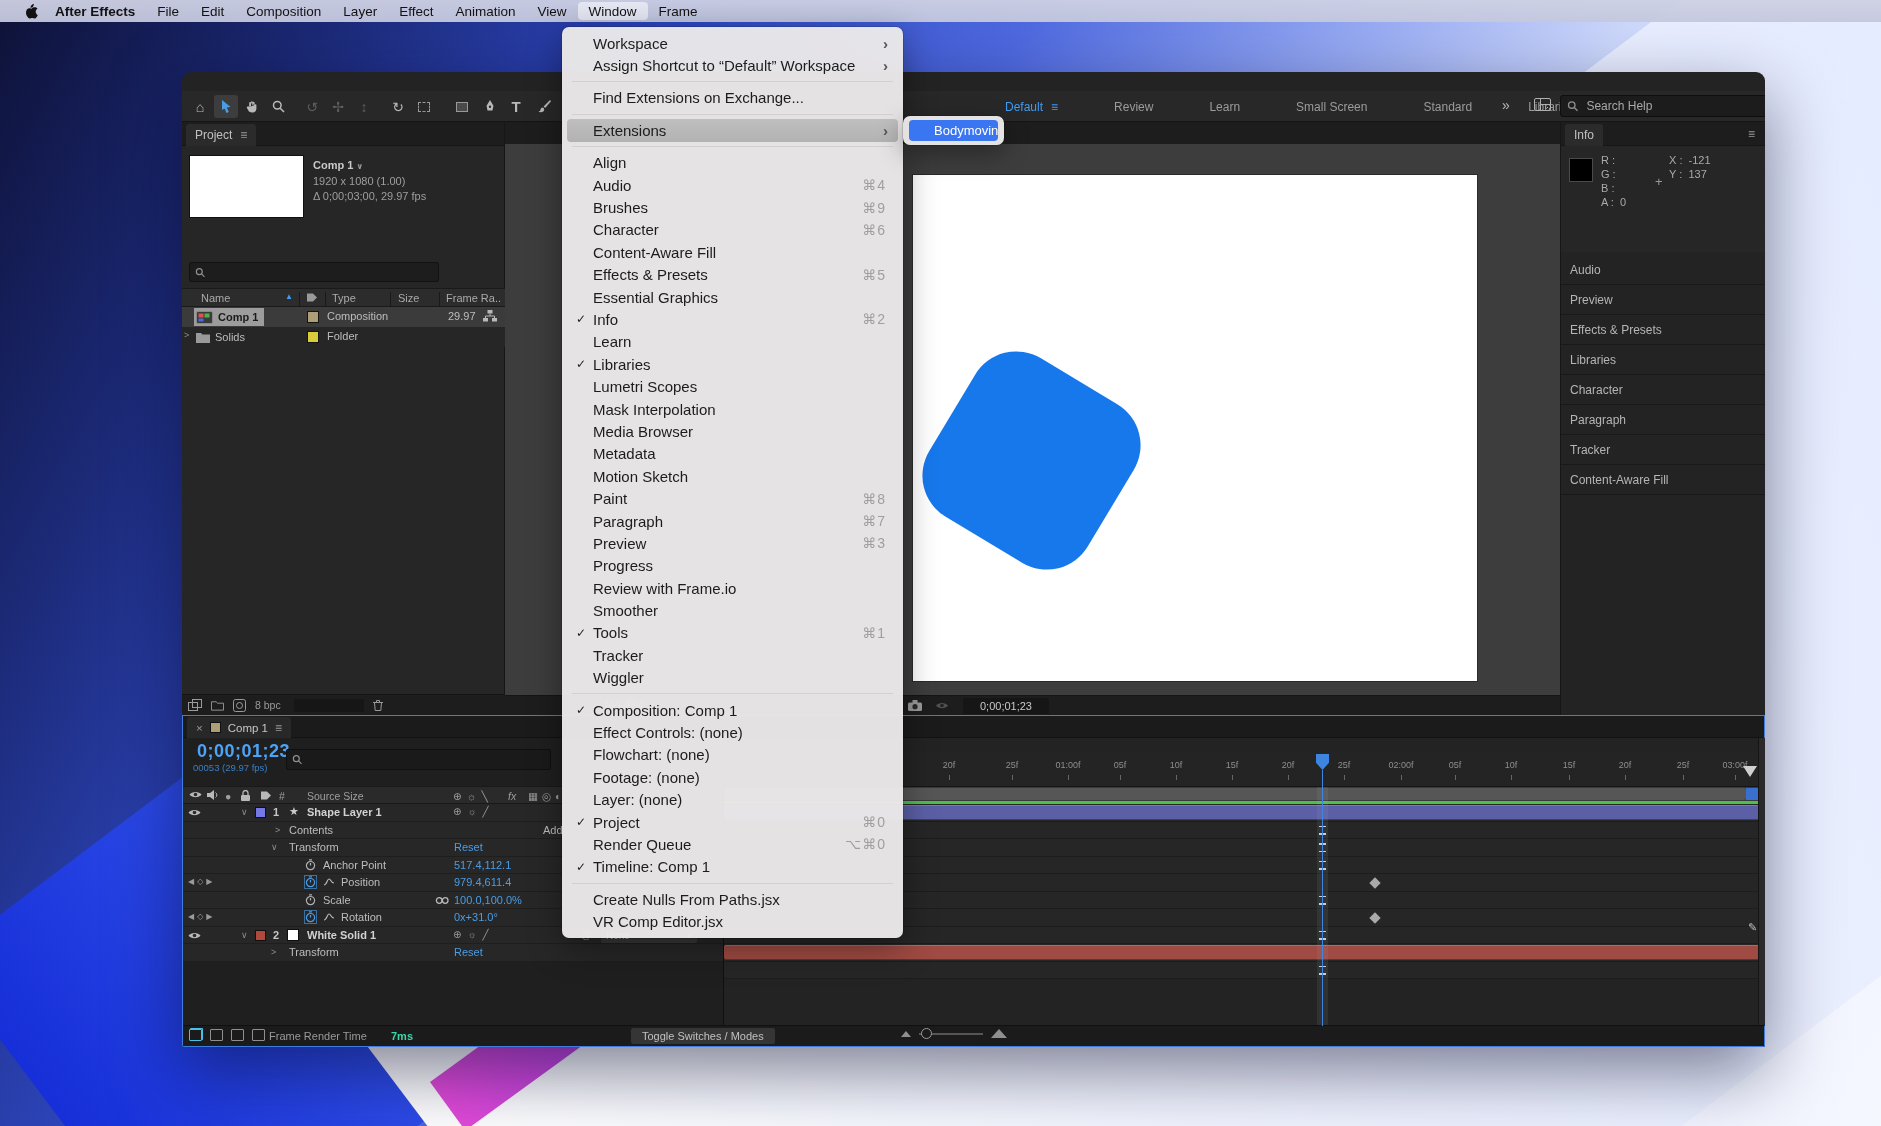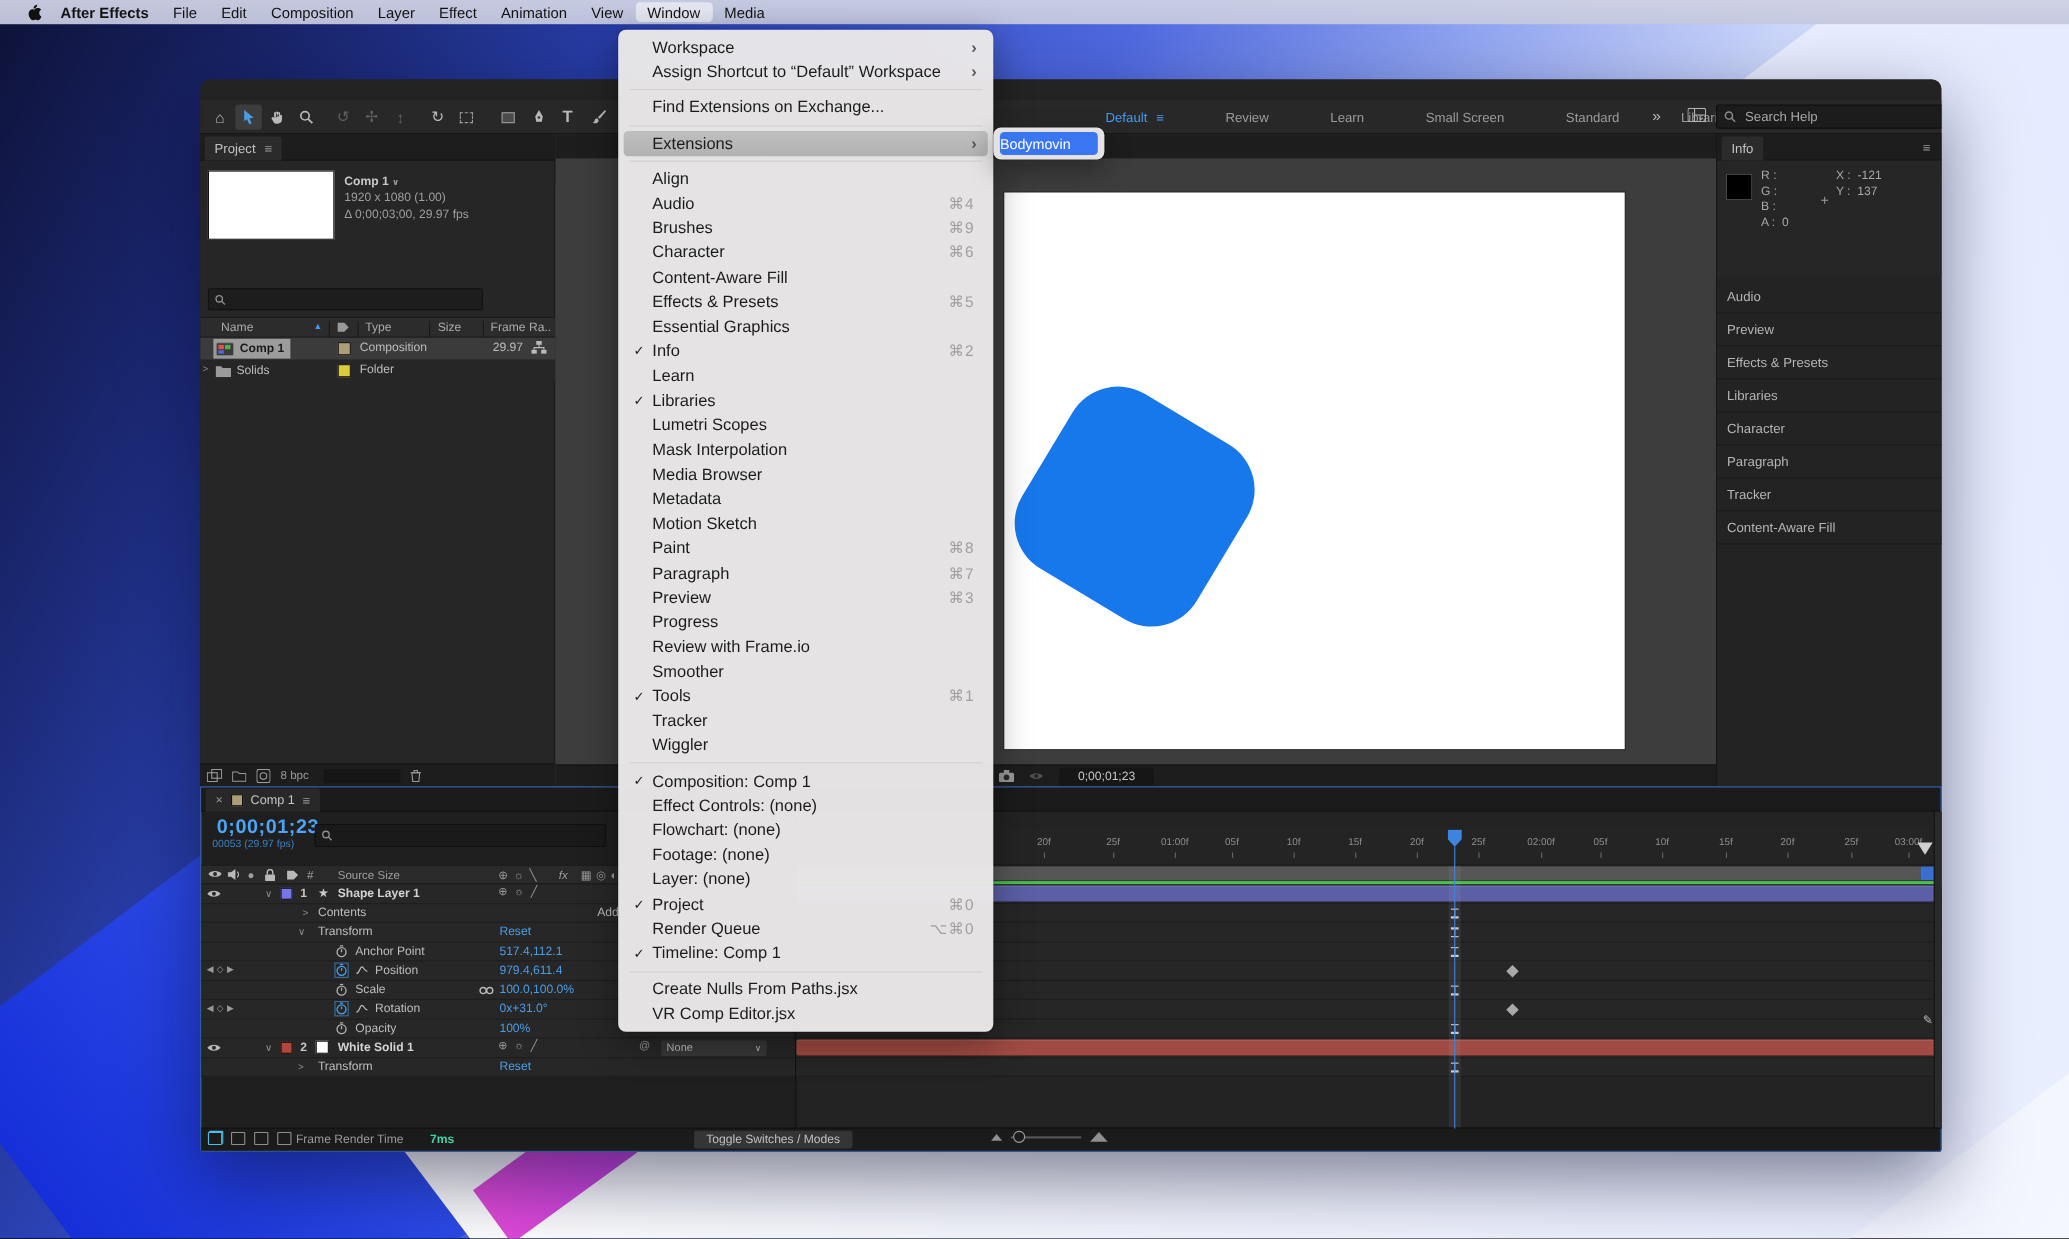--- a/index.html
+++ b/index.html
@@ -167,21 +167,21 @@
   .mi{display:flex;align-items:center;height:22.4px;padding:0 10px 0 9px;font-size:15px;color:#1c1c1c;margin:0 5px;border-radius:4px;}
   .mi .chk{width:17px;font-size:12px;color:#1c1c1c;}
   .mi .lbl{flex:1;white-space:nowrap;}
   .mi .sc{color:#9f9f9f;font-size:14px;margin-right:2px;letter-spacing:1px;}
   .mi .sub{color:#555;font-size:15px;margin-left:8px;font-weight:bold;}
   .mi.hl{background:linear-gradient(#bfbfbf,#b2b2b2);}
   .msep{height:1px;background:#d2d0d0;margin:4.5px 10px;}
   
   #bm-pop{position:absolute;left:903px;top:116px;width:101px;height:29px;background:rgba(234,232,232,.97);border-radius:7px;
     box-shadow:0 8px 24px rgba(0,0,0,.35),0 0 0 1px rgba(0,0,0,.12);z-index:11;padding:4px 6px;}
-  #bm-item{height:21px;border-radius:4px;color:#fff;font-size:13px;line-height:21px;padding-left:0;}
+  #bm-item{height:21px;border-radius:4px;color:#fff;font-size:13px;line-height:21px;padding-left:25px;}
   svg{display:block;}
 </style>
 </head>
 <body>
 
 <div id="stage">
   <div class="wp-blue"></div>
   <div class="wp-white"></div>
   <div class="wp-purple"></div>
 
@@ -195,21 +195,21 @@
     <span class="mb-item app">After Effects</span>
     <span id="mb-items" style="display:flex;">
         <span class="mb-item">File</span>
         <span class="mb-item">Edit</span>
         <span class="mb-item">Composition</span>
         <span class="mb-item">Layer</span>
         <span class="mb-item">Effect</span>
         <span class="mb-item">Animation</span>
         <span class="mb-item">View</span>
         <span class="mb-item active">Window</span>
-        <span class="mb-item">Media</span>
+        <span class="mb-item">Frame</span>
       </span>
   </div>
 
   <div id="aewin">
 
     <div id="toolrow">
       <span class="tool" style="left:6px">⌂</span>
       <span class="tool active" style="left:32px">
         <svg width="11" height="14" viewBox="0 0 11 14">
             <path d="M1 0l8.6 7-3.8.5 2 4.5-2.3 1-1.9-4.5L1 10z" fill="#4a9de5"></path>
@@ -558,30 +558,20 @@
             </span>
             <span class="graphico">
               <svg width="12" height="10" viewBox="0 0 12 10">
                 <path d="M1 8c3 0 3-6 5-6s2 4 5 4" fill="none" stroke="#b9b9b9" stroke-width="1.2"></path>
               </svg>
             </span>
             <span class="glabel" style="left: 158px;">Rotation</span>
             <span class="pval">0x+31.0°</span>
           </div>
           <div class="trow">
-            <span class="stopw">
-              <svg width="11" height="12" viewBox="0 0 11 12">
-                <circle cx="5.5" cy="6.6" r="4.1" fill="none" stroke="#b0b0b0" stroke-width="1.2"></circle>
-                <path d="M5.5 6.6V4M4 .9h3" stroke="#b0b0b0" stroke-width="1.2" fill="none"></path>
-              </svg>
-            </span>
-            <span class="glabel" style="left: 140px;">Opacity</span>
-            <span class="pval">100%</span>
-          </div>
-          <div class="trow">
             <span class="eye">
               <svg width="13" height="9" viewBox="0 0 13 9">
                 <path d="M.5 4.5C3 1 10 1 12.5 4.5 10 8 3 8 .5 4.5Z" fill="#b9b9b9"></path>
                 <circle cx="6.5" cy="4.5" r="1.8" fill="#2a2a2a"></circle>
               </svg>
             </span>
             <span class="expander" style="left: 58px;">∨</span>
             <span class="lchip" style="background: rgb(176, 72, 62);"></span>
             <span class="lnum">2</span>
             <span class="swatch-ico"></span>

